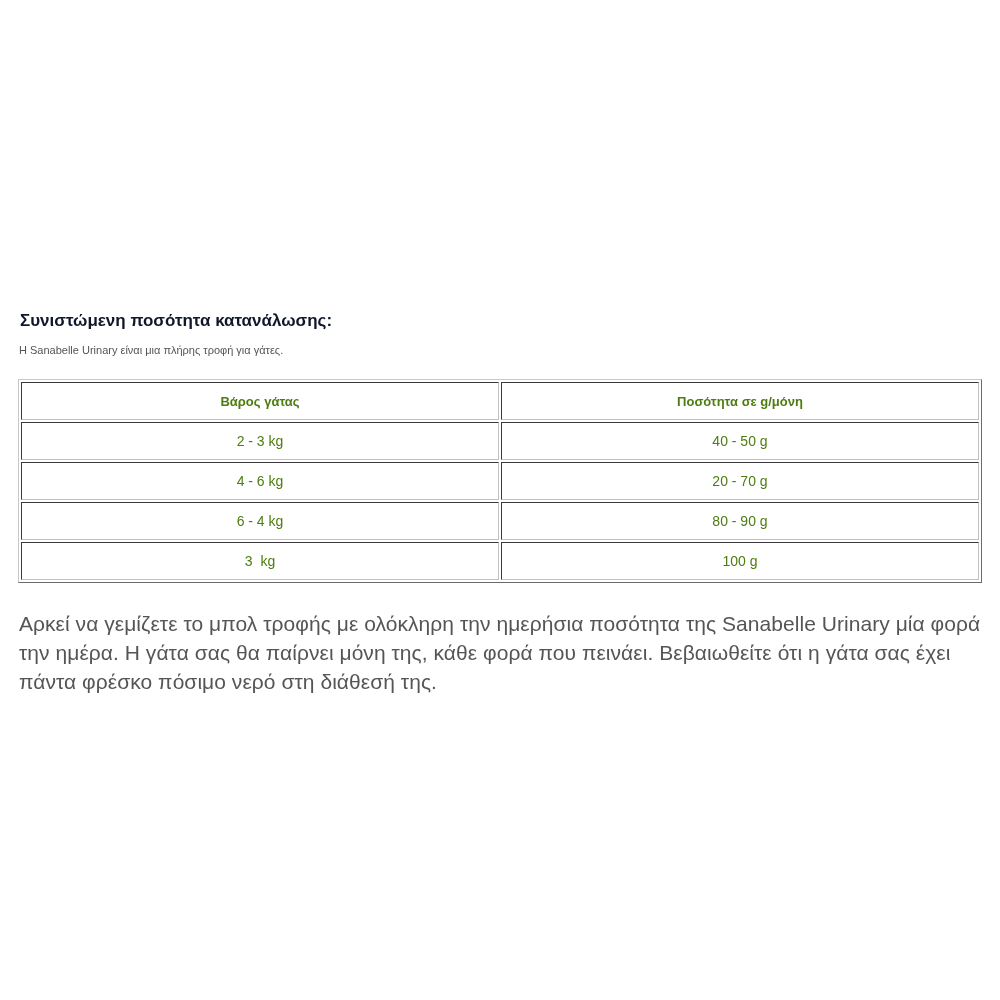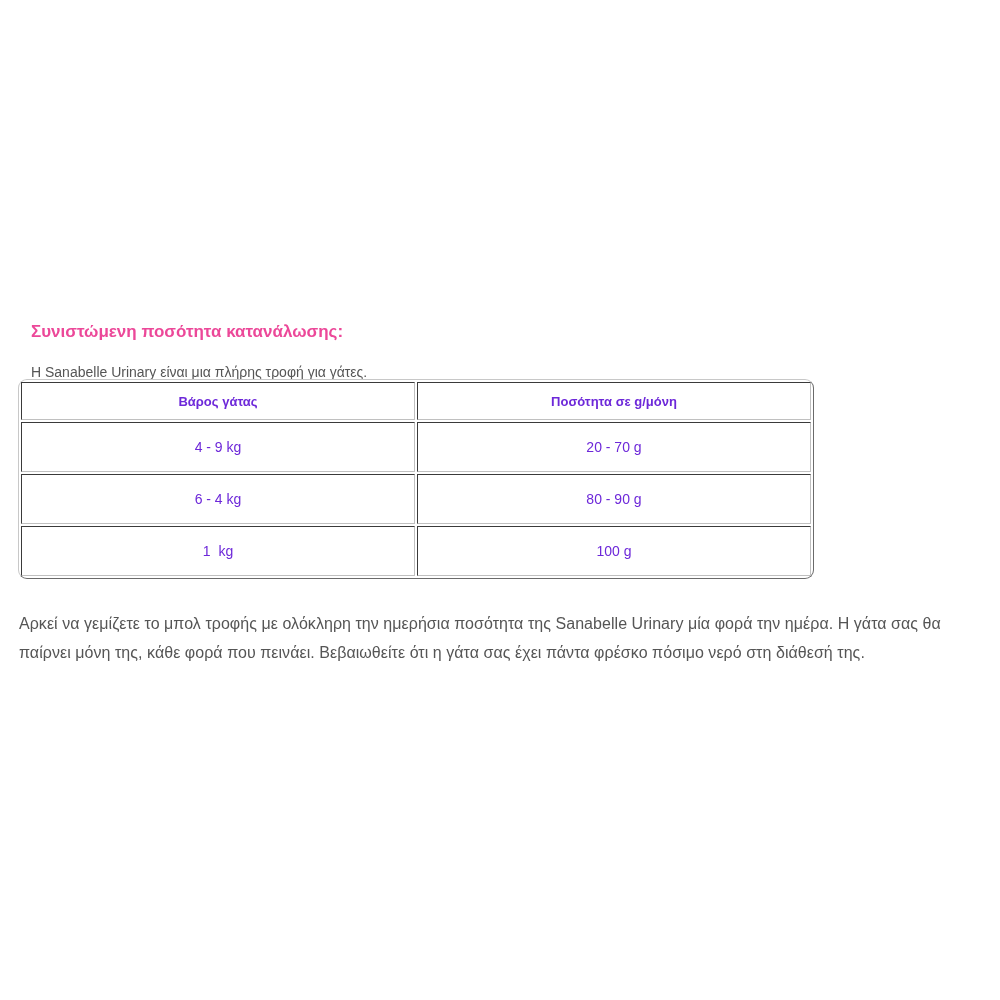--- a/index.html
+++ b/index.html
@@ -17,64 +17,63 @@
     .content {
       position: absolute;
       left: 19px;
       top: 306px;
       width: 975px;
     }
     .heading {
       font-weight: bold;
       font-size: 17px;
       line-height: 28px;
-      margin: 12px;
-      color: #ec4899;
+      margin: 1px;
+      color: #0f172a;
     }
     .intro {
-      font-size: 14px;
+      font-size: 11px;
       line-height: 28px;
-      margin: 12px;
+      margin: 0;
     }
     table.dosage {
       position: absolute;
       left: 18px;
       top: 379px;
-      width: 796px;
+      width: 964px;
       height: 200px;
       border-collapse: separate;
       border-spacing: 2px;
       border-top: 1px solid #c8c8c8;
       border-left: 1px solid #c8c8c8;
       border-right: 1px solid #6b6b6b;
       border-bottom: 1px solid #6b6b6b;
       font-size: 14px;
-      color: #6d28d9;
-      border-radius: 9px;
+      color: #4d7c0f;
     }
     table.dosage th, table.dosage td {
       border-top: 1px solid #3a3a3a;
       border-left: 1px solid #3a3a3a;
       border-right: 1px solid #c0c0c0;
       border-bottom: 1px solid #c0c0c0;
       text-align: center;
       padding: 0;
       height: 36px;
       width: 50%;
     }
     table.dosage th {
       font-weight: bold;
       font-size: 13px;
     }
     .outro {
       position: absolute;
       left: 19px;
       top: 609px;
       width: 978px;
-      font-size: 16px;
+      font-size: 21px;
       line-height: 29px;
       margin: 0;
       letter-spacing: 0.05px;
     }
   </style>
 </head>
 <body>
 
 <div class="content">
   <p class="heading">Συνιστώμενη ποσότητα κατανάλωσης:</p>
@@ -83,27 +82,31 @@
 
 <table class="dosage">
   <thead>
     <tr>
       <th>Βάρος γάτας</th>
       <th>Ποσότητα σε g/μόνη</th>
     </tr>
   </thead>
   <tbody>
     <tr>
-      <td>4 - 9 kg</td>
+      <td>2 - 3 kg</td>
+      <td>40 - 50 g</td>
+    </tr>
+    <tr>
+      <td>4 - 6 kg</td>
       <td>20 - 70 g</td>
     </tr>
     <tr>
       <td>6 - 4 kg</td>
       <td>80 - 90 g</td>
     </tr>
     <tr>
-      <td style="white-space: pre;">1  kg</td>
+      <td style="white-space: pre;">3  kg</td>
       <td>100 g</td>
     </tr>
   </tbody>
 </table>
 
 <p class="outro">Αρκεί να γεμίζετε το μπολ τροφής με ολόκληρη την ημερήσια ποσότητα της Sanabelle Urinary μία φορά την ημέρα. Η γάτα σας θα παίρνει μόνη της, κάθε φορά που πεινάει. Βεβαιωθείτε ότι η γάτα σας έχει πάντα φρέσκο πόσιμο νερό στη διάθεσή της.</p>
 
 </body></html>

